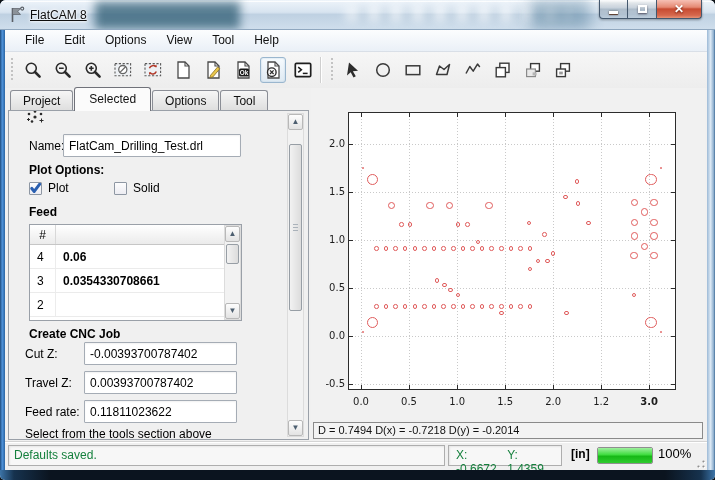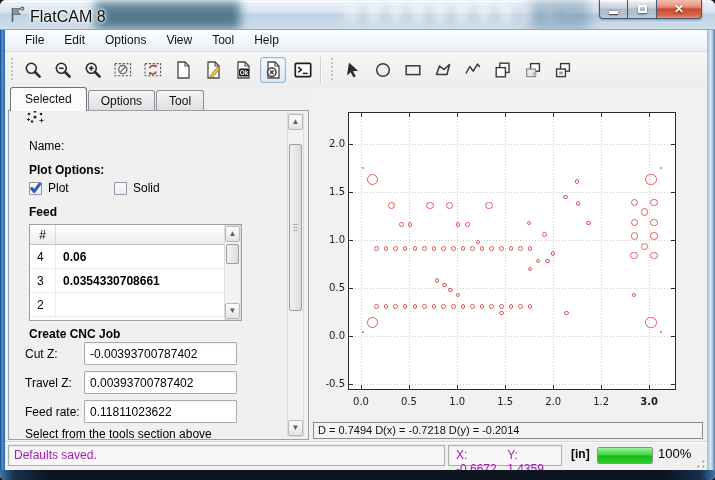--- a/index.html
+++ b/index.html
@@ -15,22 +15,22 @@
   .titlebar::before { content:""; position:absolute; left:2px; right:2px; top:1px; height:1px;
     background:rgba(255,255,255,.85); border-radius:6px; }
   .aero-blob1 { position:absolute; left:95px; top:2px; width:145px; height:27px;
     background:#2f5d74; filter:blur(5px); opacity:.75; }
   .aero-blob2 { position:absolute; left:345px; top:6px; width:225px; height:16px;
     background:repeating-linear-gradient(90deg, rgba(255,255,255,.9) 0 14px, rgba(160,185,205,.4) 14px 22px);
     filter:blur(4px); opacity:.55; border-radius:4px; }
   .aero-blob3 { position:absolute; left:530px; top:0; width:60px; height:30px;
     background:#41708f; filter:blur(7px); opacity:.4; }
   .app-logo { position:absolute; left:9px; top:6px; width:16px; height:18px; }
-  .app-title { position:absolute; left:30px; top:8px; font-size:16px; color:#0d0d0d;
-    text-shadow:0 0 6px #fff, 0 0 3px #fff, 0 0 2px #fff; }
+  .app-title { position:absolute; left:30px; top:8px; font-size:12px; color:#0d0d0d;
+    text-shadow:0 0 6px #fff, 0 0 3px #fff, 0 0 2px #fff;text-decoration:underline; }
 
   .winbtns { position:absolute; top:0; right:13px; height:19px; display:flex;
     filter:drop-shadow(0 1px 1px rgba(0,0,0,.35)); }
   .wb { width:29px; height:19px; border:1px solid #44586e; border-top:none; position:relative;
     background:linear-gradient(rgba(255,255,255,.85), rgba(215,228,240,.55) 45%, rgba(165,185,205,.5) 50%, rgba(205,222,238,.7));
     display:flex; align-items:center; justify-content:center; }
   .wb + .wb { border-left:none; }
   .wb:first-child { border-radius:0 0 0 4px; }
   .wb.close { width:45px; border-radius:0 0 4px 0;
     background:linear-gradient(#f6c0b4, #e58973 40%, #c74b31 50%, #d6684d 85%, #e89275); }
@@ -125,21 +125,21 @@
   .tick-label-y { position:absolute; width:32px; text-align:right; font:10px "DejaVu Sans",sans-serif; color:#1c1c1c; }
   .hole { position:absolute; border-radius:50%; border:1px solid #e05c5c; }
 
   .dbox { position:absolute; left:308px; top:392px; right:4px; height:17px; background:#f3f3f3;
     border:1px solid #8a8a8a; font-size:11px; color:#101010; padding:1px 0 0 4px; }
 
   
   .statusbar { position:absolute; left:0; right:0; top:411px; height:29px; background:#f0f0f0;
     border-top:1px solid #d4d4d4; box-shadow:inset 0 1px 0 #fff; }
   .sunken { position:absolute; top:3px; height:21px; background:#f7f7f7; border:1px solid #aeaeae;
-    box-shadow:inset 1px 1px 2px rgba(0,0,0,.07); font-size:12px; color:#a21caf; }
+    box-shadow:inset 1px 1px 2px rgba(0,0,0,.07); font-size:12px; color:#15803d; }
   .msgbox { left:3px; width:437px; padding:2px 0 0 5px; }
   .coordbox { left:443px; width:114px; display:flex; justify-content:space-between; padding:2px 7px 0; }
   .units { position:absolute; left:566px; top:5px; font-size:12px; font-weight:bold; }
   .progress { position:absolute; left:592px; top:5px; width:56px; height:17px; background:#e9e9e9;
     border:1px solid #8f8f8f; border-radius:2px; overflow:hidden; }
   .progress-fill { height:100%; background:linear-gradient(#9ef09e,#3fdc3f 45%,#17b817 55%,#2ecc2e); }
   .plabel { position:absolute; left:653px; top:4px; font-size:13px; color:#000; }
   .grip { position:absolute; right:1px; bottom:1px; width:13px; height:13px; }
 </style>
 </head>
@@ -308,20 +308,21 @@
               <rect x="7.6" y="3.6" width="8.8" height="7.6" fill="#fff" stroke="#3a3a3a" stroke-width="1.4"></rect>
               <rect x="3.6" y="9" width="8.8" height="7.6" fill="#fff" stroke="#3a3a3a" stroke-width="1.4"></rect>
               <rect x="6.2" y="11.6" width="3.6" height="2.8" fill="#9a9a9a"></rect>
             </svg>
           </button>
         </div>
     </div>
 
     <div class="notebook">
       <div class="tabbar" id="tabbar">
+          <div class="tab">Project</div>
           <div class="tab active">Selected</div>
           <div class="tab">Options</div>
           <div class="tab">Tool</div>
         </div>
       <div class="panel">
 
         <svg class="ex-icon" viewBox="0 0 20 20">
           <g fill="#2a2a2a">
               <circle cx="4" cy="6" r="1.3"></circle>
               <circle cx="10" cy="3.5" r="1.3"></circle>
@@ -329,20 +330,21 @@
               <circle cx="16" cy="6" r="1.3"></circle>
               <circle cx="7" cy="13.5" r="1.3"></circle>
             </g>
           <g stroke="#2a2a2a" stroke-width="1">
               <path d="M14.5 12.5h4M16.5 10.5v4"></path>
               <path d="M2 11.5h3M3.5 10v3"></path>
             </g>
         </svg>
 
         <span class="lbl" style="left:20px; top:28px;">Name:</span>
+        <input class="tinput" style="left: 54px; top: 23px; width: 178px;" value="FlatCam_Drilling_Test.drl">
 
         <span class="blbl" style="left:20px; top:52px;">Plot Options:</span>
         <div class="cb-row" id="cboxes">
             <div class="cbx" style="left: 0px; top: 0px;">
               <div class="cb-box">
                 <svg viewBox="0 0 20 20">
                   <path d="M3 9l4 5 9-12" transform="scale(1.1)" fill="none" stroke="#2a5fb0" stroke-width="3" stroke-linecap="round" stroke-linejoin="round" vector-effect="non-scaling-stroke"></path>
                 </svg>
               </div>
               <span class="cb-label">Plot</span>

